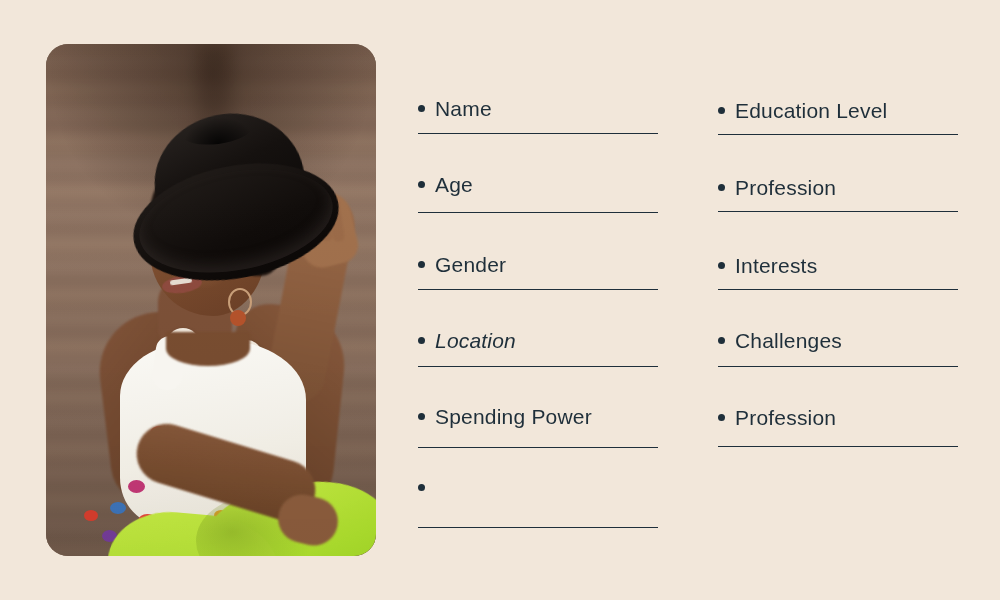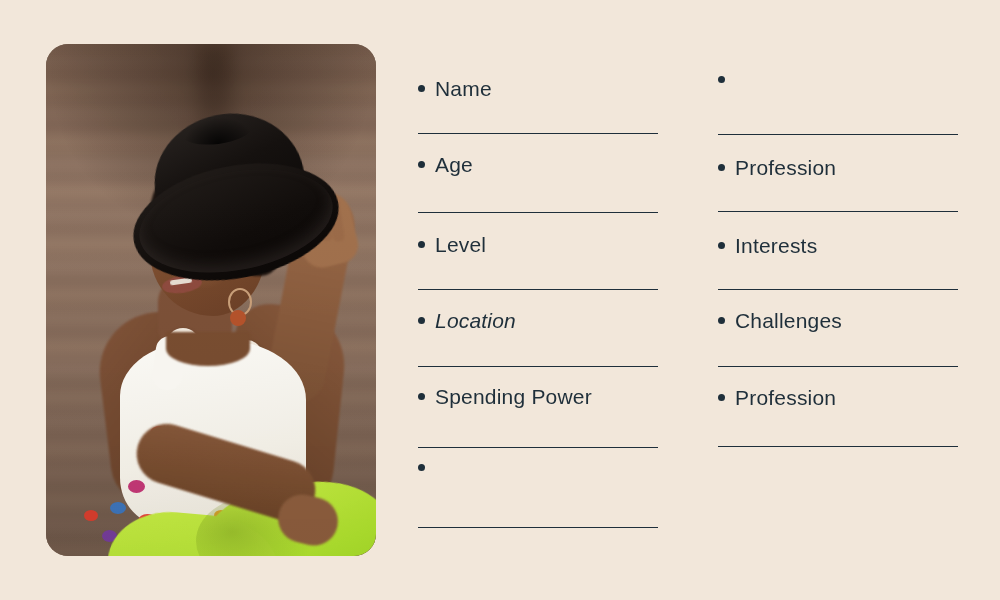--- a/index.html
+++ b/index.html
@@ -333,20 +333,21 @@
   .column { position: absolute; }
   #column-left  { left: 418px; top: 0; width: 240px; }
   #column-right { left: 718px; top: 0; width: 240px; }
 
   .field-item { position: relative; }
 
   .field-row {
     display: flex;
     align-items: baseline;
     gap: 10px;
+    margin-top: 20px;
   }
 
   .bullet {
     flex: 0 0 auto;
     width: 7px;
     height: 7px;
     border-radius: 50%;
     background: #1f2f3a;
     position: relative;
     top: -4px;
@@ -454,21 +455,21 @@
       <div class="field-row">
         <span class="bullet"></span>
         <span class="field-label">Age</span>
       </div>
     </div>
     <div class="divider" style="position:absolute; top:212px;"></div>
 
     <div class="field-item" style="position:absolute; top:234px;">
       <div class="field-row">
         <span class="bullet"></span>
-        <span class="field-label">Level</span>
+        <span class="field-label">Gender</span>
       </div>
     </div>
     <div class="divider" style="position:absolute; top:289px;"></div>
 
     <div class="field-item" style="position:absolute; top:310px;font-style:italic;">
       <div class="field-row">
         <span class="bullet"></span>
         <span class="field-label">Location</span>
       </div>
     </div>
@@ -488,20 +489,21 @@
       </div>
     </div>
     <div class="divider" style="position:absolute; top:527px;"></div>
   </div>
 
   <div class="column" id="column-right">
 
     <div class="field-item" style="position:absolute; top:80px;">
       <div class="field-row">
         <span class="bullet"></span>
+        <span class="field-label">Education Level</span>
       </div>
     </div>
     <div class="divider" style="position:absolute; top:134px;"></div>
 
     <div class="field-item" style="position:absolute; top:157px;">
       <div class="field-row">
         <span class="bullet"></span>
         <span class="field-label">Profession</span>
       </div>
     </div>

